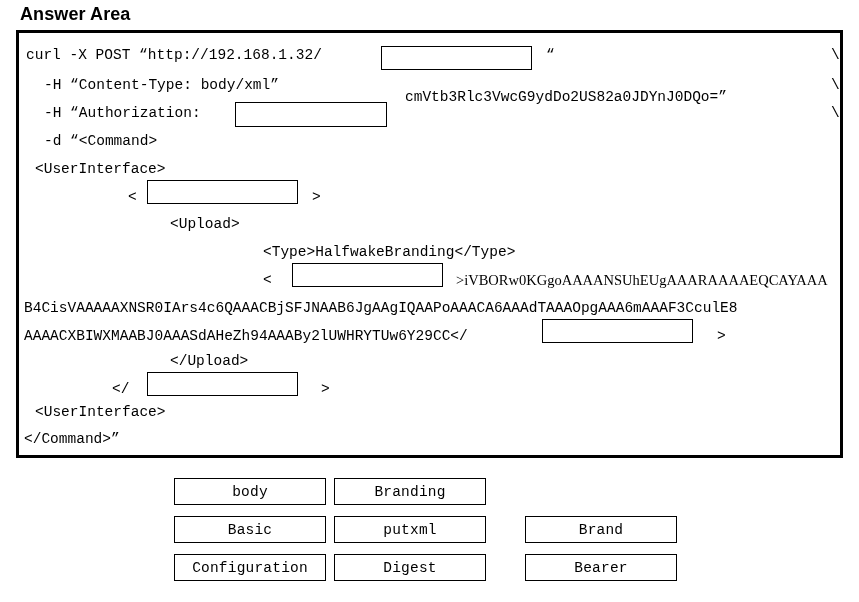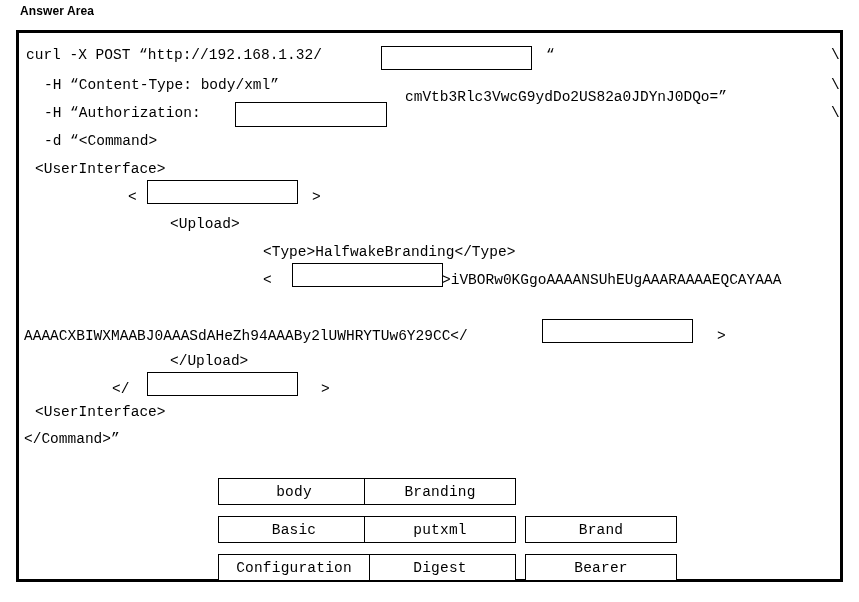--- a/index.html
+++ b/index.html
@@ -14,32 +14,32 @@
     font-family: "Liberation Sans", sans-serif;
     color: #000000;
     overflow: hidden;
   }
 
   #page-title {
     position: absolute;
     left: 20px;
     top: 4px;
     font-family: "Liberation Sans", sans-serif;
-    font-size: 12px;
+    font-size: 18px;
     font-weight: bold;
     letter-spacing: 0.1px;
     color: #000;
   }
 
   #answer-box {
     position: absolute;
     left: 16px;
     top: 30px;
     width: 827px;
-    height: 552px;
+    height: 428px;
     border: 3px solid #000;
     box-sizing: border-box;
     background: #fff;
   }
 
   .code {
     position: absolute;
     left: 0;
     top: 0;
     width: 100%;
@@ -81,22 +81,22 @@
     color: #000;
     display: flex;
     align-items: center;
     justify-content: center;
     height: 27px;
     width: 152px;
     letter-spacing: 0.2px;
     cursor: pointer;
     user-select: none;
   }
-  .col0 { left: 174px; margin-left: 44px; }
-  .col1 { left: 364px; }
+  .col0 { left: 174px; }
+  .col1 { left: 334px; }
   .col2 { left: 525px; }
   .row0 { top: 7px; }
   .row1 { top: 45px; }
   .row2 { top: 83px; }
 </style>
 </head>
 <body>
 
 <div id="page-title">Answer Area</div>
 
@@ -123,22 +123,23 @@
     <div class="line" style="left:109px; top:156px;">&lt;</div>
     <div class="blank" style="left:128px; top:147px; width:151px; height:24px;"></div>
     <div class="line" style="left:293px; top:156px;">&gt;</div>
 
     <div class="line" style="left:151px; top:183px;">&lt;Upload&gt;</div>
 
     <div class="line" style="left:244px; top:211px;">&lt;Type&gt;HalfwakeBranding&lt;/Type&gt;</div>
 
     <div class="line" style="left:244px; top:239px;">&lt;</div>
     <div class="blank" style="left:273px; top:230px; width:151px; height:24px;"></div>
-    <div class="line" style="left:423px; top:239px;">&gt;iVBORw0KGgoAAAANSUhEUgAAARAAAAEQCAYAAA</div>
+    <div class="line" style="left:437px; top:239px;font-family:Liberation Serif, serif;">&gt;iVBORw0KGgoAAAANSUhEUgAAARAAAAEQCAYAAA</div>
 
+    <div class="line" style="left:5px;  top:267px;">B4CisVAAAAAXNSR0IArs4c6QAAACBjSFJNAAB6JgAAgIQAAPoAAACA6AAAdTAAAOpgAAA6mAAAF3CculE8</div>
 
     <div class="line" style="left:5px;  top:295px;">AAAACXBIWXMAABJ0AAASdAHeZh94AAABy2lUWHRYTUw6Y29CC&lt;/</div>
     <div class="blank" style="left:523px; top:286px; width:151px; height:24px;"></div>
     <div class="line" style="left:698px; top:295px;">&gt;</div>
 
     <div class="line" style="left:151px; top:320px;">&lt;/Upload&gt;</div>
 
     <div class="line" style="left:93px;  top:348px;">&lt;/</div>
     <div class="blank" style="left:128px; top:339px; width:151px; height:24px;"></div>
     <div class="line" style="left:302px; top:348px;">&gt;</div>

